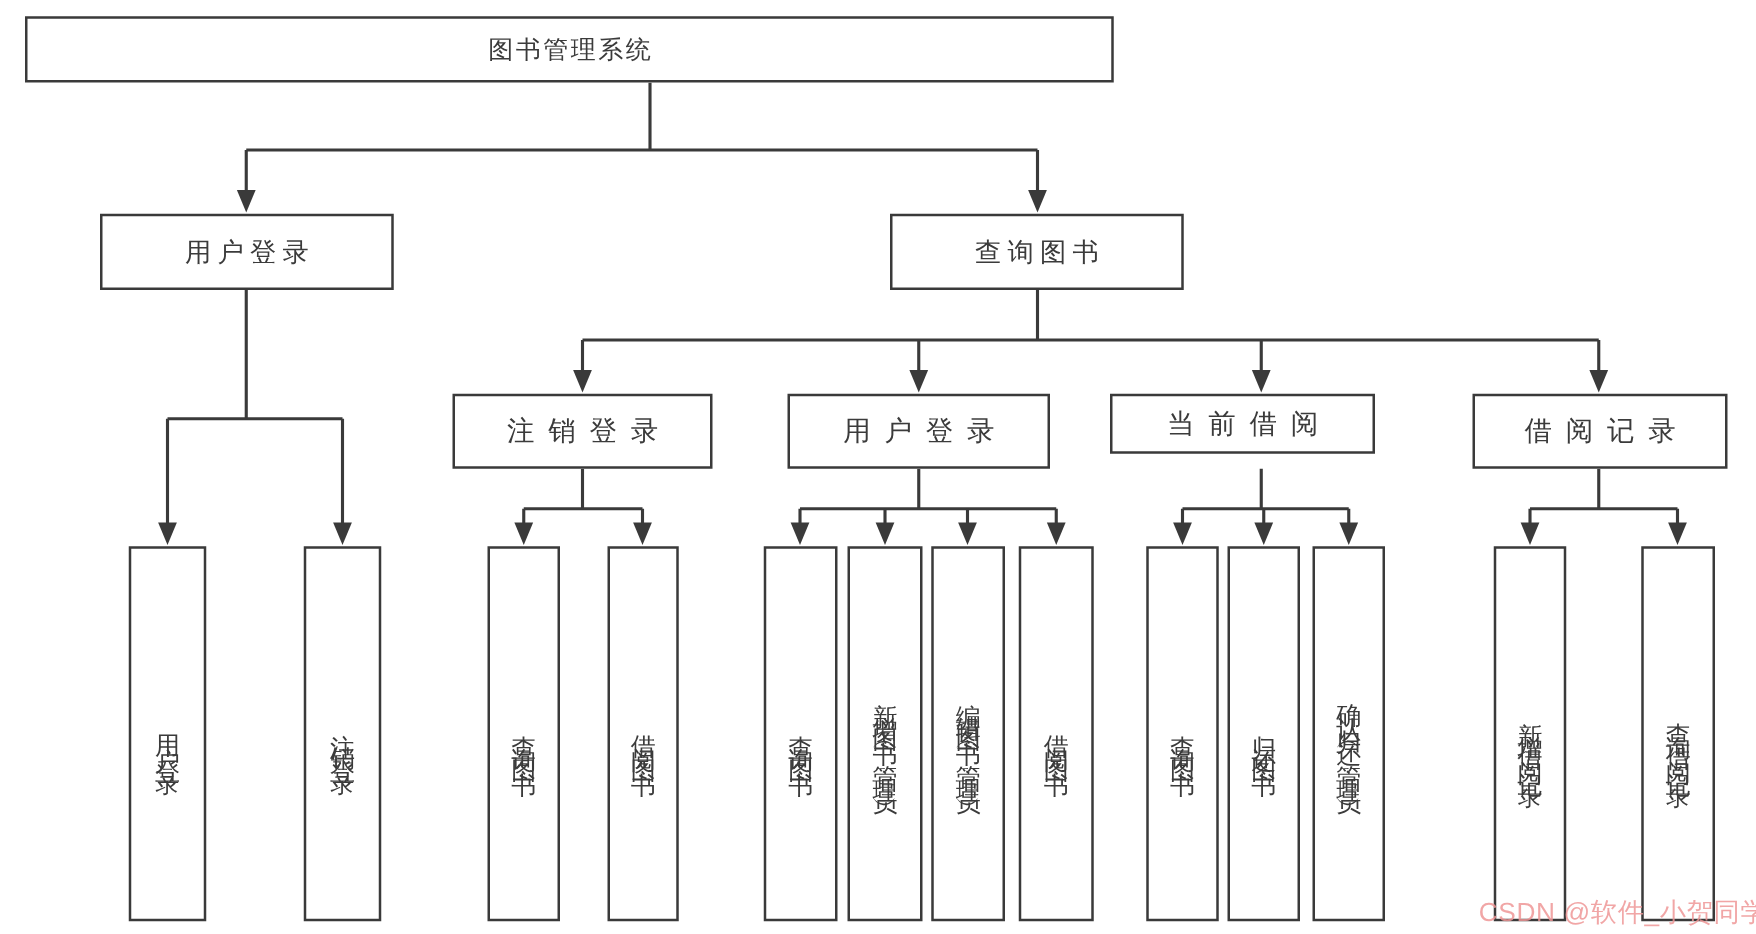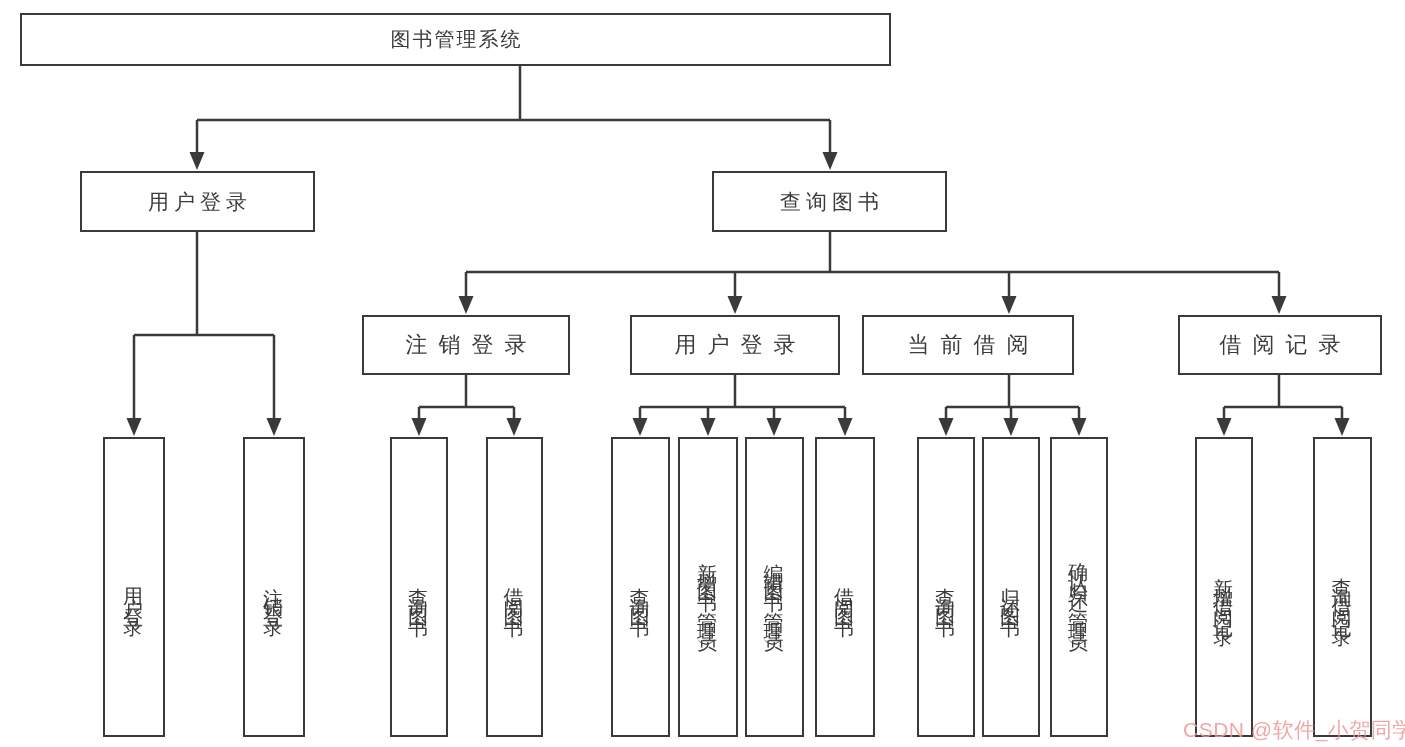--- a/index.html
+++ b/index.html
@@ -113,21 +113,21 @@
   </g>
 </svg>
 
 <div class="box lvl1" style="left:20px;top:13px;width:871px;height:53px">图书管理系统</div>
 
 <div class="box lvl2" style="left:80px;top:171px;width:235px;height:61px">用户登录</div>
 <div class="box lvl2" style="left:712px;top:171px;width:235px;height:61px">查询图书</div>
 
 <div class="box lvl3" style="left:362px;top:315px;width:208px;height:60px">注销登录</div>
 <div class="box lvl3" style="left:630px;top:315px;width:210px;height:60px">用户登录</div>
-<div class="box lvl3" style="left:862px;top:315px;width:212px;height:60px">当前借阅</div>
+<div class="box lvl3" style="left:888px;top:315px;width:212px;height:48px">当前借阅</div>
 <div class="box lvl3" style="left:1178px;top:315px;width:204px;height:60px">借阅记录</div>
 
 <div class="box" style="left:103px;top:437px;width:62px;height:300px">
   <span class="vtext">用户登录</span>
 </div>
 <div class="box" style="left:243px;top:437px;width:62px;height:300px">
   <span class="vtext">注销登录</span>
 </div>
 
 <div class="box" style="left:390px;top:437px;width:58px;height:300px">

